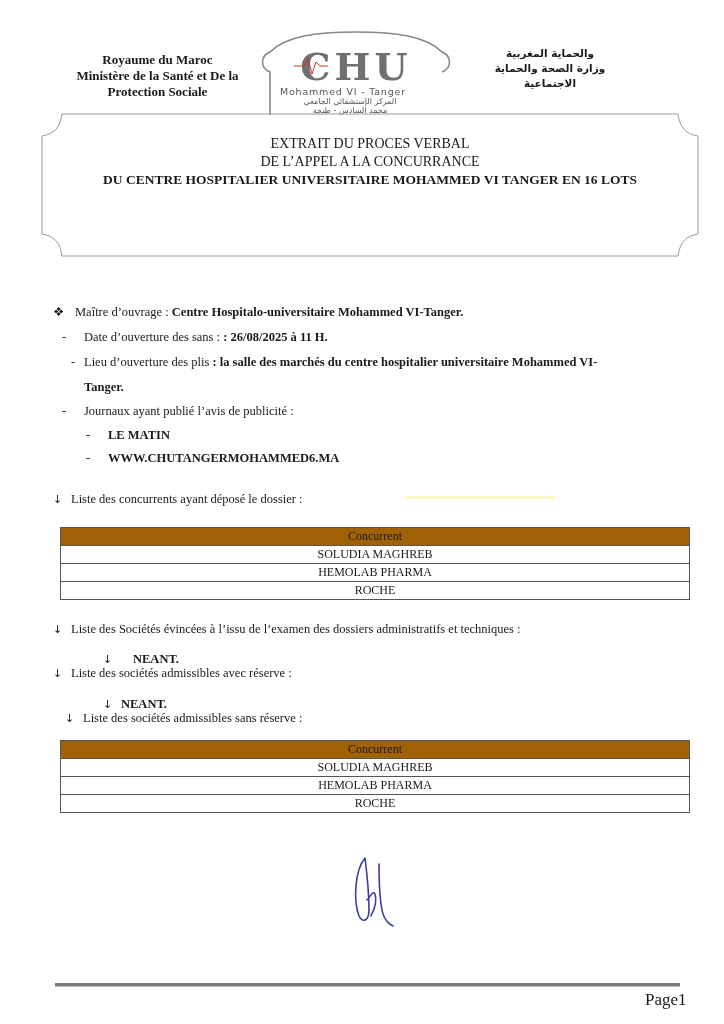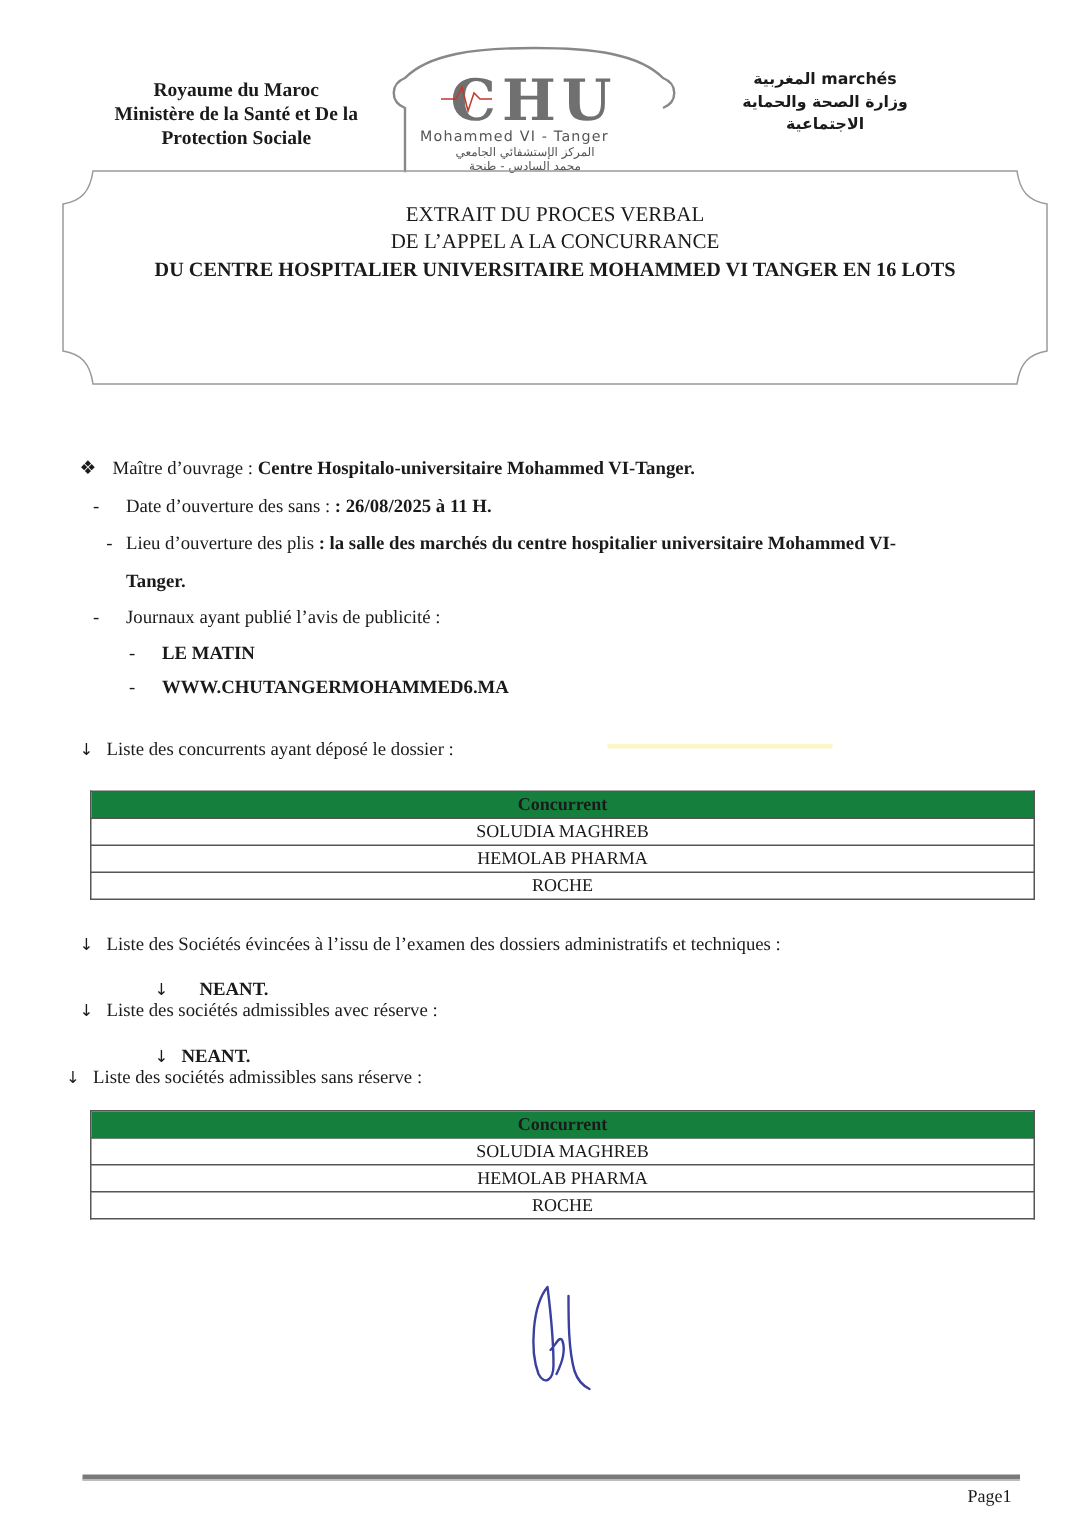--- a/index.html
+++ b/index.html
@@ -25,25 +25,25 @@
   
   .line { position: absolute; font-size: 12.5px; white-space: nowrap; }
   .line b { font-weight: bold; }
   .bullet { display: inline-block; width: 22px; }
   .arrow { display: inline-block; width: 18px; font-family: "DejaVu Sans", sans-serif; font-size: 11px; }
 
   .hl { position: absolute; left: 405px; top: 496px; width: 150px; height: 3px; background: #fbf6c8; }
 
   table.conc { position: absolute; left: 60px; width: 630px; border-collapse: collapse; font-size: 12px; }
   table.conc th, table.conc td { border: 1px solid #555; text-align: center; padding: 0; height: 17px; }
-  table.conc th { background: #15803d; font-weight: bold; }
+  table.conc th { background: #a16207; font-weight: normal; }
 
   .footer-rule { position: absolute; left: 55px; top: 983px; width: 625px; height: 3px; background: #7a7a7a;
                  border-bottom: 1px solid #bbb; }
-  .page-num { position: absolute; left: 645px; top: 990px; font-size: 12px; }
+  .page-num { position: absolute; left: 645px; top: 990px; font-size: 17px; }
   .signature { position: absolute; left: 345px; top: 850px; width: 60px; height: 80px; }
 </style>
 </head>
 <body>
 
 <div class="hdr-left">
   <div>Royaume du Maroc</div>
   <div>Ministère de la Santé et De la</div>
   <div>Protection Sociale</div>
 </div>
@@ -53,21 +53,21 @@
   <text x="100" y="50" text-anchor="middle" font-family="DejaVu Serif, serif" font-size="38" font-weight="bold" fill="#707070" letter-spacing="4">CHU</text>
   <polyline points="38,36 48,36 52,28 56,44 60,32 64,36 72,36" fill="none" stroke="#c0392b" stroke-width="1"></polyline>
 </svg>
 <div class="logo-sub">
   <div>Mohammed VI - Tanger</div>
   <div style="direction:rtl;font-size:8px;line-height:9px;text-align:center;width:140px;">المركز الإستشفائي الجامعي</div>
   <div style="direction:rtl;font-size:8px;line-height:9px;text-align:center;width:140px;">محمد السادس - طنجة</div>
 </div>
 
 <div class="hdr-right">
-  <div>marchés المغربية</div>
+  <div>والحماية المغربية</div>
   <div>وزارة الصحة والحماية الاجتماعية</div>
 </div>
 
 <svg class="frame" viewBox="0 0 660 150">
   <path d="M22 4 L638 4 C640 18 646 24 658 26 L658 124 C646 126 640 132 638 146 L22 146 C20 132 14 126 2 124 L2 26 C14 24 20 18 22 4 Z" fill="none" stroke="#9a9a9a" stroke-width="1"></path>
 </svg>
 <div class="title-block">
   <div class="t1">EXTRAIT DU PROCES VERBAL</div>
   <div class="t1">DE L’APPEL A LA CONCURRANCE</div>
   <div class="t2">DU CENTRE HOSPITALIER UNIVERSITAIRE MOHAMMED VI TANGER EN 16 LOTS</div>
@@ -124,21 +124,21 @@
 </div>
 <div class="line" style="left:103px;top:652px;">
   <span class="arrow" style="width:30px;">↓</span><b>NEANT.</b>
 </div>
 <div class="line" style="left:53px;top:666px;">
   <span class="arrow">↓</span><span>Liste des sociétés admissibles avec réserve :</span>
 </div>
 <div class="line" style="left:103px;top:697px;">
   <span class="arrow">↓</span><b>NEANT.</b>
 </div>
-<div class="line" style="left:44px;top:711px;">
+<div class="line" style="left:65px;top:711px;">
   <span class="arrow">↓</span><span>Liste des sociétés admissibles sans réserve :</span>
 </div>
 
 <table class="conc" style="top:740px;">
   <thead>
       <tr>
         <th>Concurrent</th>
       </tr>
     </thead>
   <tbody>

